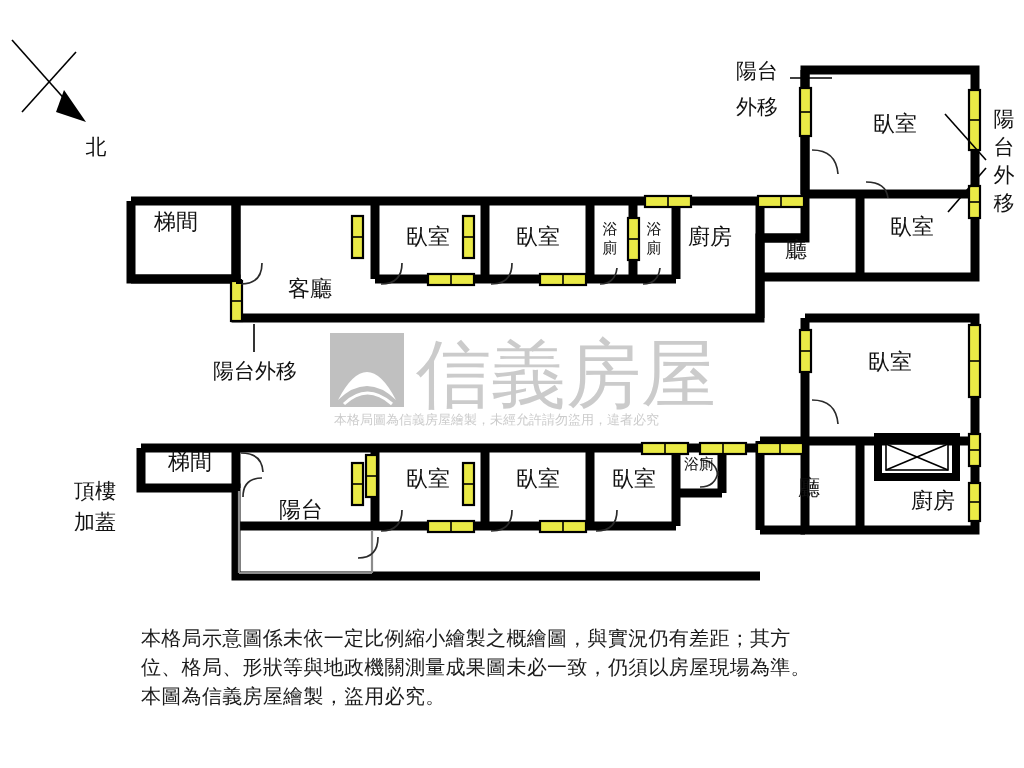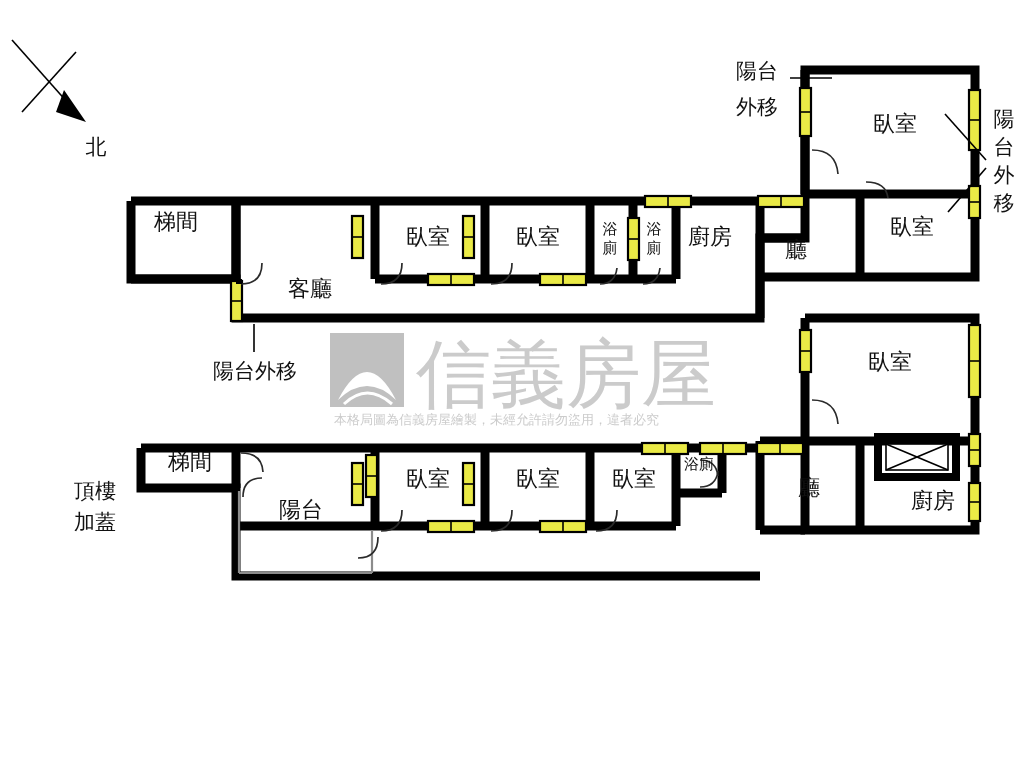--- a/index.html
+++ b/index.html
@@ -255,13 +255,16 @@
         <text class="note" x="95" y="523" font-size="24">加蓋</text>
       </g>
 
       <g>
         <text class="note" x="255" y="372">陽台外移</text>
         <line class="lead" x1="254" y1="324" x2="254" y2="352"></line>
       </g>
     </g>
   </svg>
 
+  <div class="disclaimer">本格局示意圖係未依一定比例縮小繪製之概繪圖，與實況仍有差距；其方
+位、格局、形狀等與地政機關測量成果圖未必一致，仍須以房屋現場為準。
+本圖為信義房屋繪製，盜用必究。</div>
 </div>
 
 </body></html>

